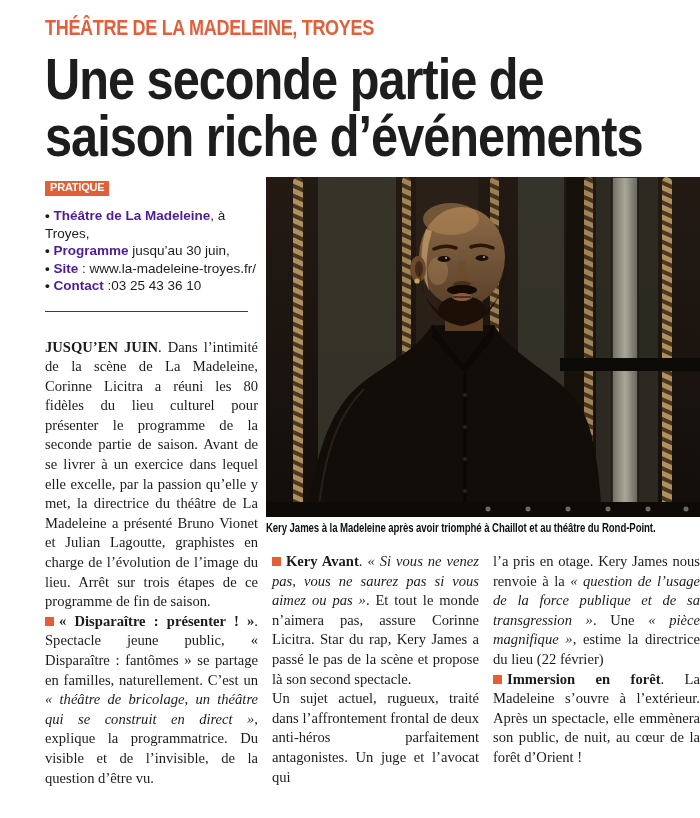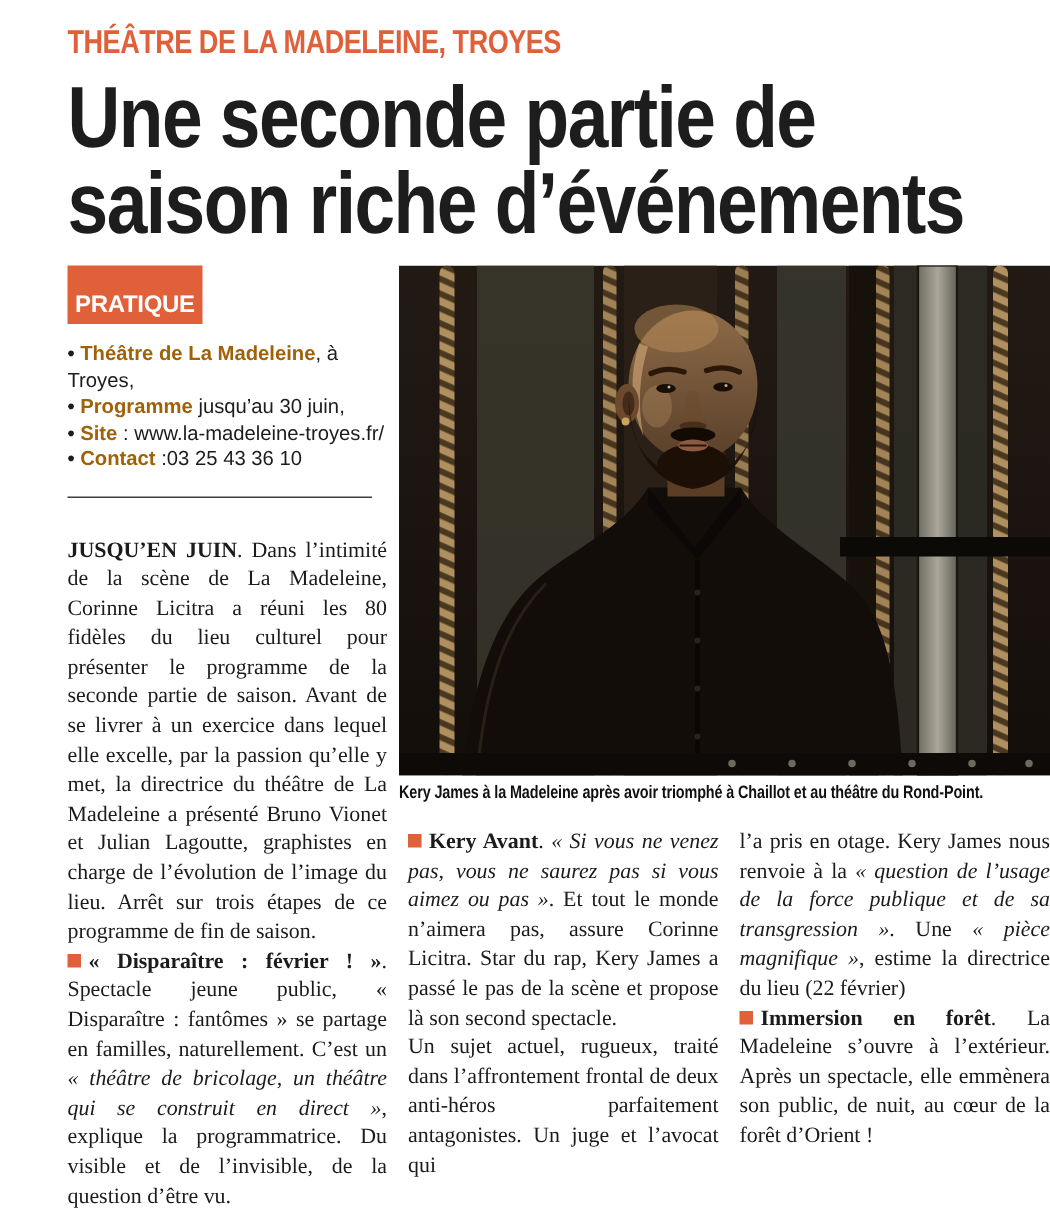--- a/index.html
+++ b/index.html
@@ -30,29 +30,29 @@
   .lead .lab{color:var(--accent);font-weight:700;}
 
   
   .main{display:flex;gap:8px;padding-left:45px;margin-top:13px;}
   .rail{width:213px;flex:none;}
   .photo-area{width:434px;flex:none;}
 
   
   .pratique-label{
     display:inline-block;background:var(--accent);color:#fff;
-    font-family:"Liberation Sans",sans-serif;font-weight:700;font-size:16px;
-    padding:18px 5px 3px;letter-spacing:-.2px;
+    font-family:"Liberation Sans",sans-serif;font-weight:700;font-size:11px;
+    padding:0 5px 3px;letter-spacing:-.2px;
   }
   .pratique-list{
     list-style:none;margin:11px 0 0;padding:0;
     font-family:"Liberation Sans",sans-serif;font-size:13.5px;line-height:17.5px;color:#1c1c1c;
   }
   .pratique-list li::before{content:"\2022\00a0";font-weight:700;}
-  .pratique-list b{font-weight:700;color:#a16207;}
+  .pratique-list b{font-weight:700;color:#4c1d95;}
   .rail-rule{border:none;border-top:1.5px solid #3d3d3d;margin:16px 10px 0 0;}
 
   
   .rail-body{margin-top:26px;}
   .body-text p{margin:0;text-align:justify;font-size:14.6px;line-height:19.6px;color:#1b1b1b;}
   .body-text em{font-style:italic;}
   .seclab{font-weight:700;}
   .sq{display:inline-block;width:9px;height:9px;background:var(--accent);margin-right:5px;}
 
   
@@ -87,21 +87,21 @@
         <li><b>Théâtre de La Madeleine</b><span>, à Troyes,</span></li>
         <li><b>Programme</b><span> jusqu’au 30 juin,</span></li>
         <li><b>Site</b><span> : www.la-madeleine-troyes.fr/</span></li>
         <li><b>Contact</b><span> :03 25 43 36 10</span></li>
       </ul>
 
       <hr class="rail-rule">
 
       <div class="body-text rail-body">
         <p><strong class="seclab">JUSQU’EN JUIN</strong><span>. Dans l’intimité de la scène de La Madeleine, Corinne Licitra a réuni les 80 fidèles du lieu culturel pour présenter le programme de la seconde partie de saison. Avant de se livrer à un exercice dans lequel elle excelle, par la passion qu’elle y met, la directrice du théâtre de La Madeleine a présenté Bruno Vionet et Julian Lagoutte, graphistes en charge de l’évolution de l’image du lieu. Arrêt sur trois étapes de ce programme de fin de saison.</span></p>
-        <p><span class="sq"></span><strong class="seclab">« Disparaître : février ! »</strong><span>. Spectacle jeune public, « Disparaître : fantômes » se partage en familles, naturellement. C’est un </span><em>« théâtre de bricolage, un théâtre qui se construit en direct »</em><span>, explique la programmatrice. Du visible et de l’invisible, de la question d’être vu.</span></p>
+        <p><span class="sq"></span><strong class="seclab">« Disparaître : présenter ! »</strong><span>. Spectacle jeune public, « Disparaître : fantômes » se partage en familles, naturellement. C’est un </span><em>« théâtre de bricolage, un théâtre qui se construit en direct »</em><span>, explique la programmatrice. Du visible et de l’invisible, de la question d’être vu.</span></p>
 
       </div>
     </aside>
 
     <section class="photo-area">
       <figure>
         <svg width="434" height="340" viewBox="0 0 434 340" xmlns="http://www.w3.org/2000/svg" role="img">
           <defs>
             <linearGradient id="bgG" x1="0" y1="0" x2="0" y2="1">
               <stop offset="0" stop-color="#231a14"></stop>

